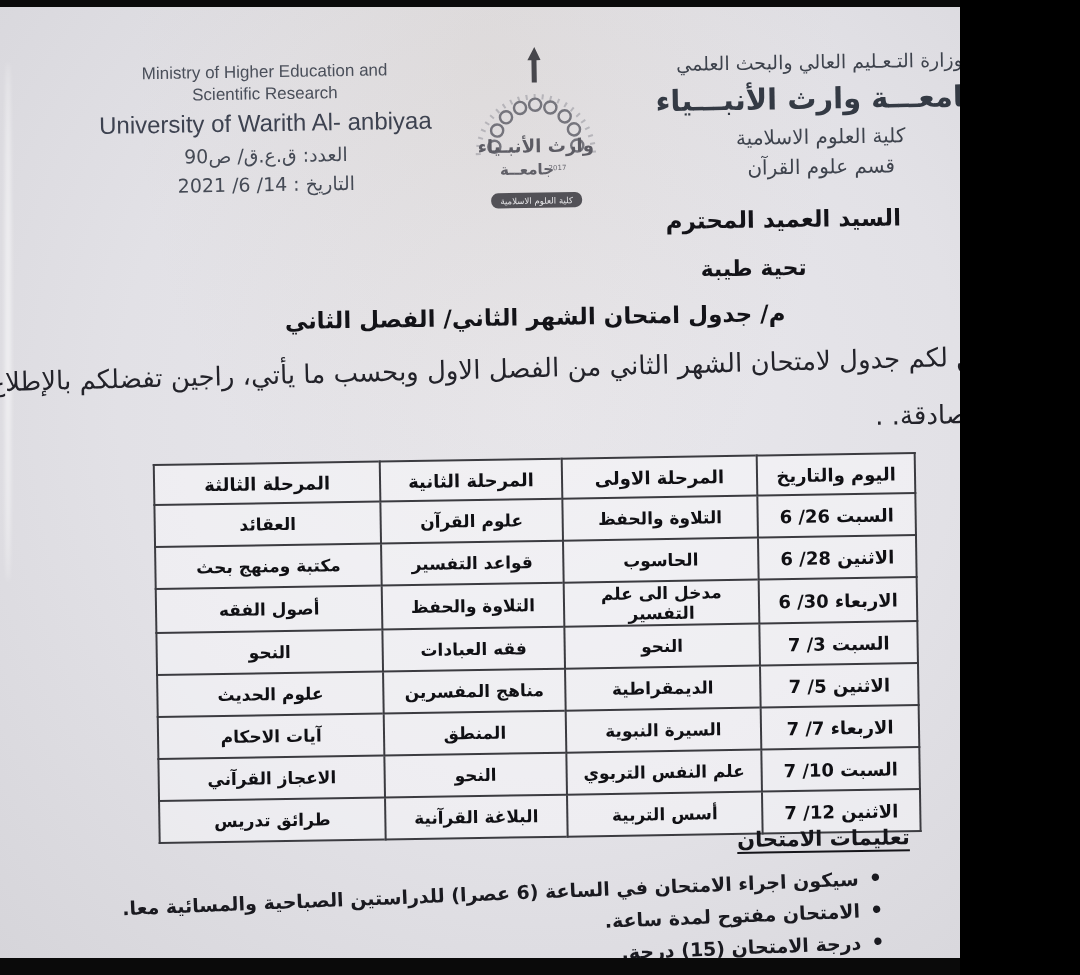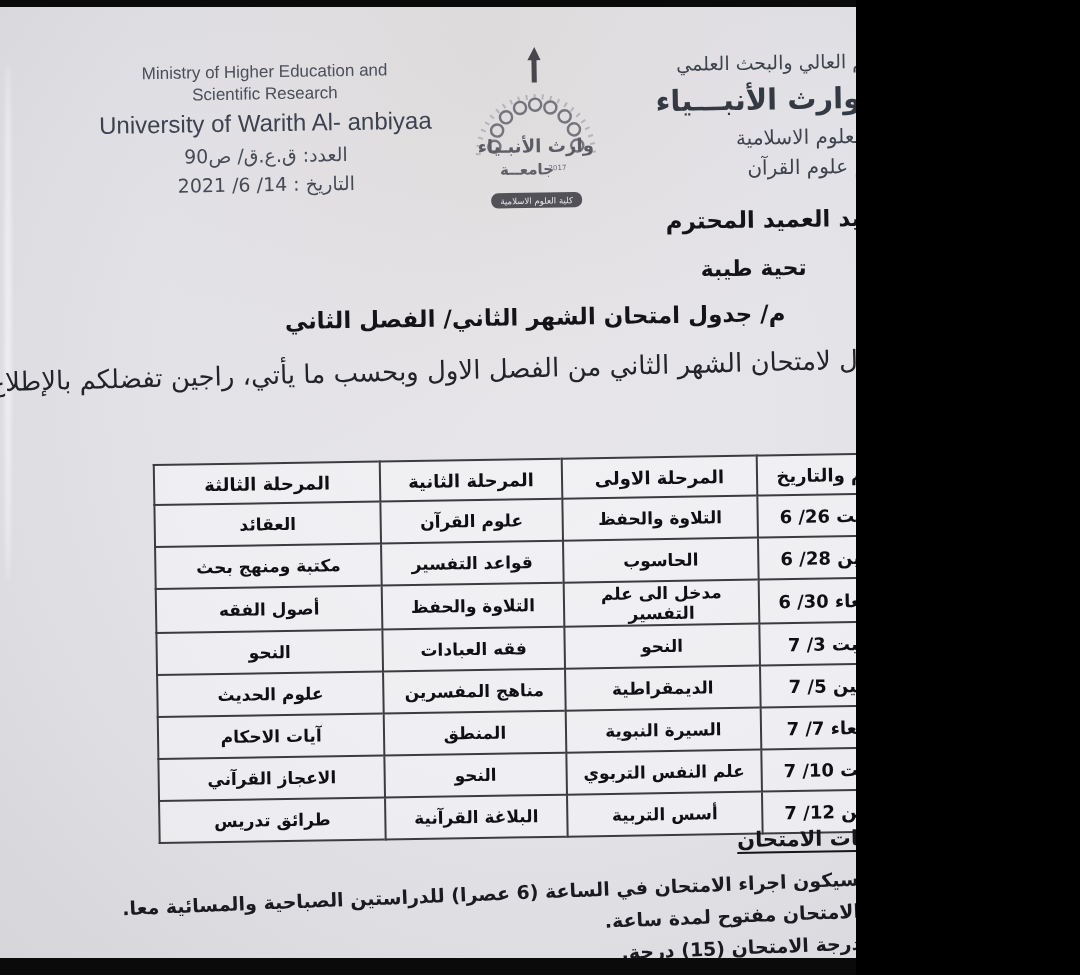--- a/index.html
+++ b/index.html
@@ -1,17 +1,17 @@
 <!DOCTYPE html>
 <html lang="ar"><head>
 <meta charset="utf-8">
 <style>
   html,body{margin:0;padding:0;background:#000;}
   .stage{
-    position:relative;width:856px;height:975px;overflow:hidden;
+    position:relative;width:960px;height:975px;overflow:hidden;
     background:#0a0a0a;
     font-family:"DejaVu Sans",sans-serif;
   }
   
   .paper{
     position:absolute;left:0;top:7px;width:1080px;height:951px;
     background:
       radial-gradient(ellipse at 45% 6%, rgba(195,180,158,.16), transparent 42%),
       radial-gradient(ellipse at 50% 42%, #e9e8ed 0%, #e2e1e6 55%, #d6d5da 100%);
   }

